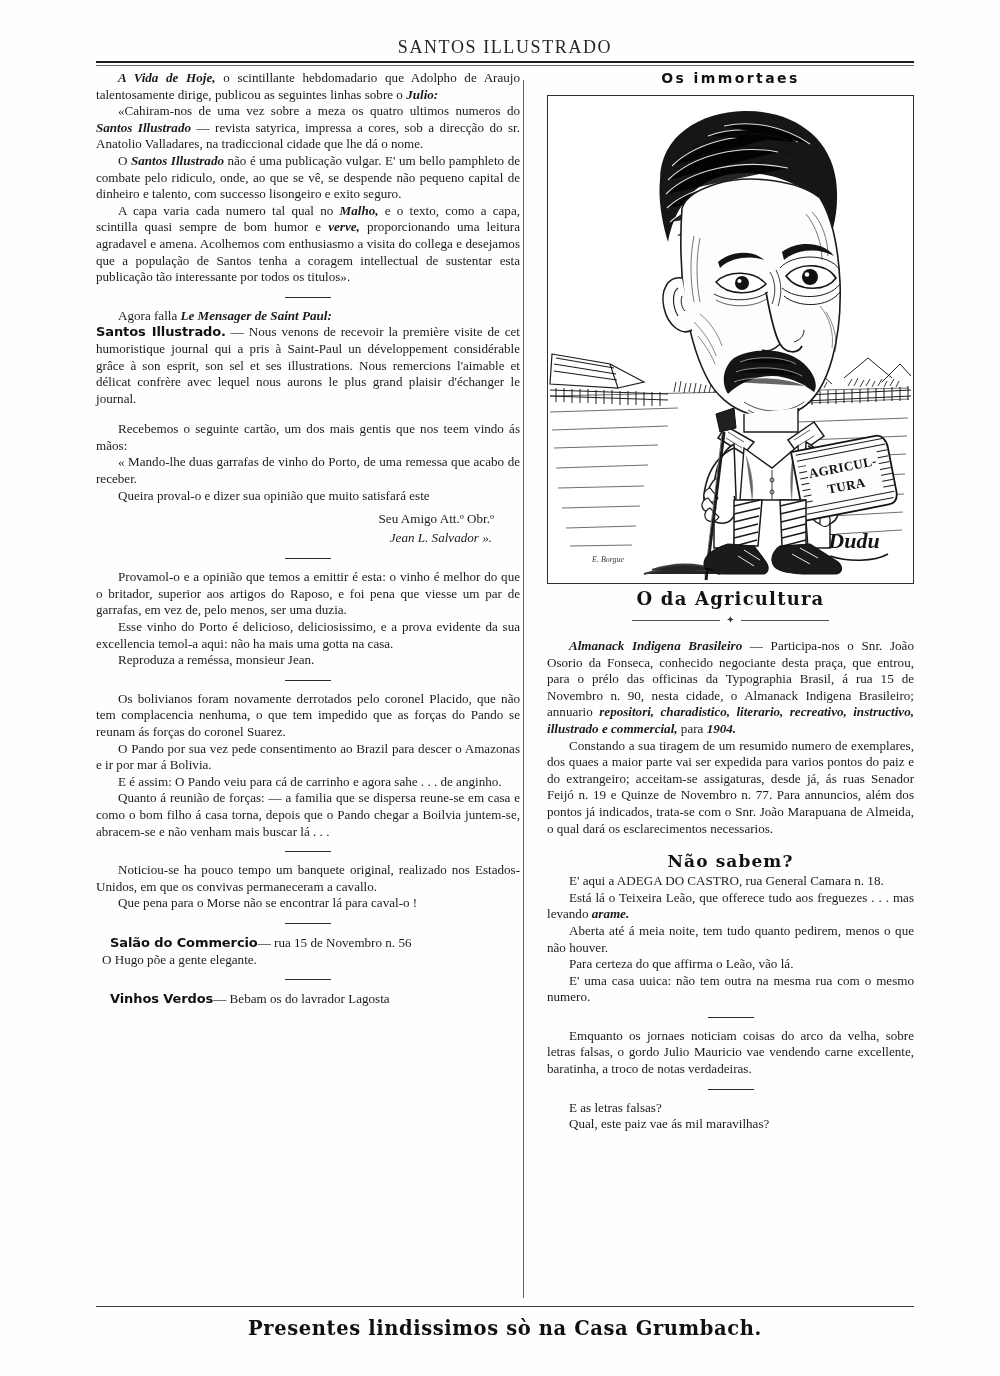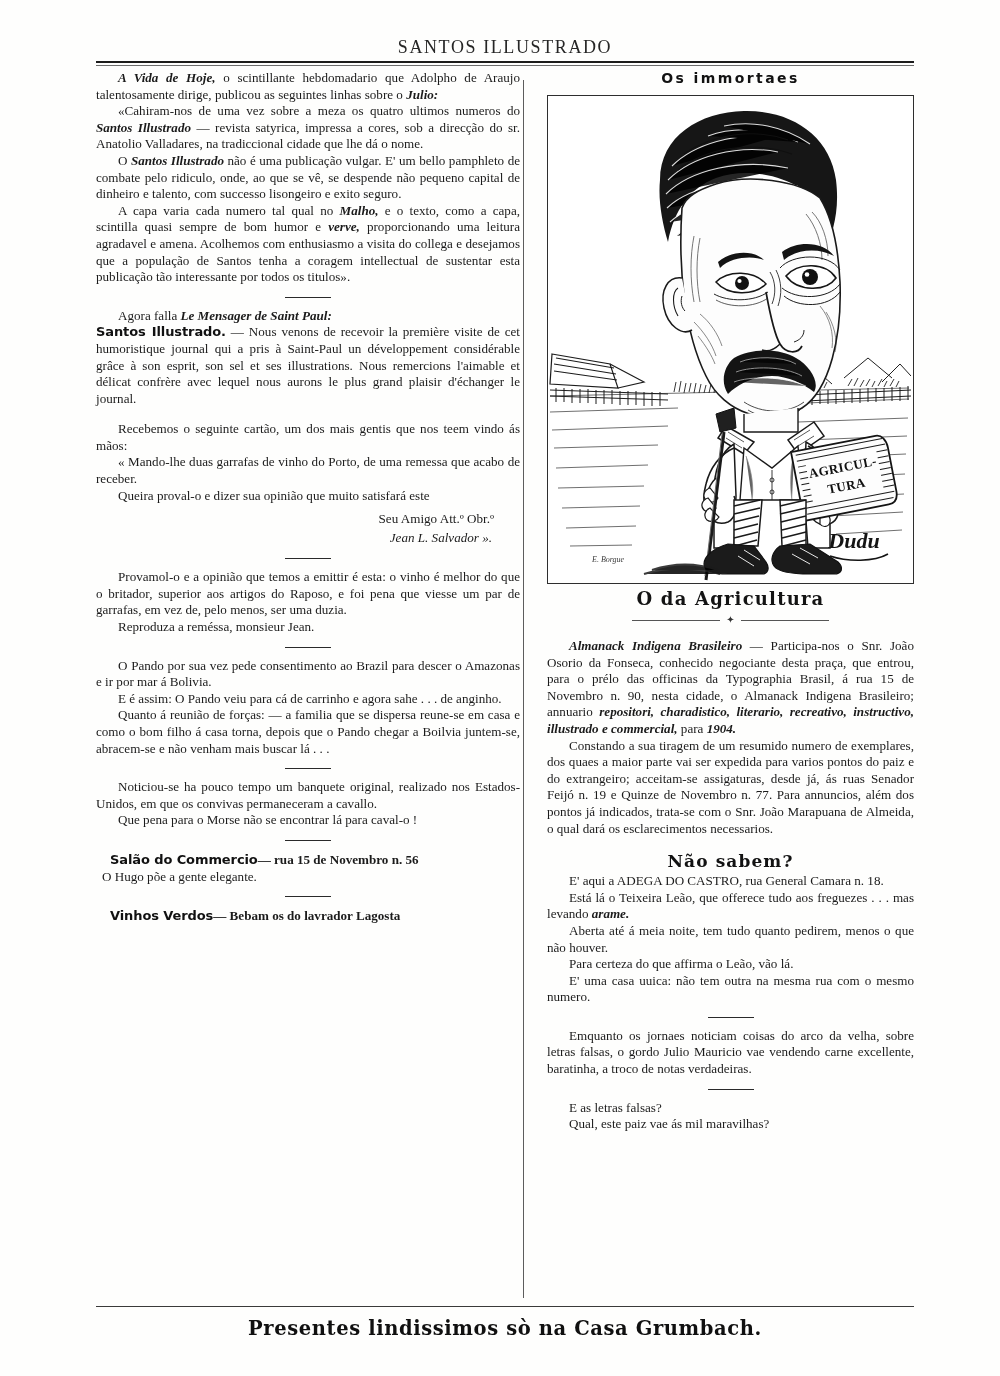--- a/index.html
+++ b/index.html
@@ -110,21 +110,21 @@
     color: #111;
   }
   p.shop {
     margin: 0;
     font-size: 13.1px;
     line-height: 17px;
     text-align: left;
     text-indent: 14px;
     color: #1b1b1b;
   }
-  p.shop .cont { font-family: "Liberation Serif", serif; font-weight: bold; }
+  p.shop .cont { font-family: "Liberation Serif", serif; font-weight: normal; }
   p.shop-sub {
     margin: 0;
     font-size: 13.1px;
     line-height: 17px;
     text-indent: 6px;
     color: #1b1b1b;
   }
 
   
   .art-title {
@@ -246,24 +246,26 @@
 
       <div class="gap-sm"></div>
       <div class="sig">
         <div class="sig-line1">Seu Amigo Att.º Obr.º</div>
         <div class="sig-line2">Jean L. Salvador ».</div>
       </div>
 
       <div class="sec-rule"></div>
 
       <p class="body">Provamol-o e a opinião que temos a emittir é esta: o vinho é melhor do que o britador, superior aos artigos do Raposo, e foi pena que viesse um par de garrafas, em vez de, pelo menos, ser uma duzia.</p>
+      <p class="body">Esse vinho do Porto é delicioso, deliciosissimo, e a prova evidente da sua excellencia temol-a aqui: não ha mais uma gotta na casa.</p>
       <p class="body">Reproduza a reméssa, monsieur Jean.</p>
 
       <div class="sec-rule"></div>
 
+      <p class="body">Os bolivianos foram novamente derrotados pelo coronel Placido, que não tem complacencia nenhuma, o que tem impedido que as forças do Pando se reunam ás forças do coronel Suarez.</p>
       <p class="body">O Pando por sua vez pede consentimento ao Brazil para descer o Amazonas e ir por mar á Bolivia.</p>
       <p class="body">E é assim: O Pando veiu para cá de carrinho e agora sahe . . . de anginho.</p>
       <p class="body">Quanto á reunião de forças: — a familia que se dispersa reune-se em casa e como o bom filho á casa torna, depois que o Pando chegar a Boilvia juntem-se, abracem-se e não venham mais buscar lá . . .</p>
 
       <div class="sec-rule"></div>
 
       <p class="body">Noticiou-se ha pouco tempo um banquete original, realizado nos Estados-Unidos, em que os convivas permaneceram a cavallo.</p>
       <p class="body">Que pena para o Morse não se encontrar lá para caval-o !</p>
 
       <div class="sec-rule"></div>

